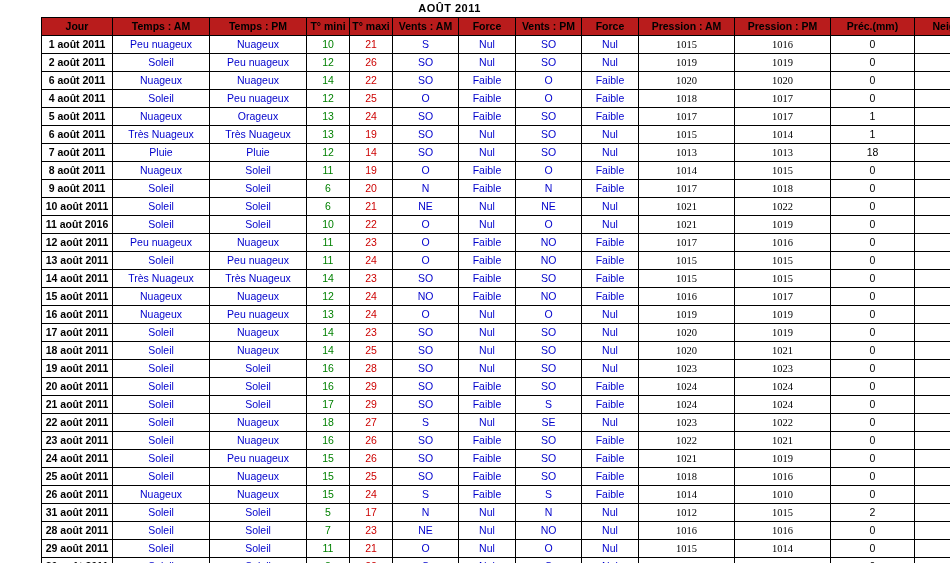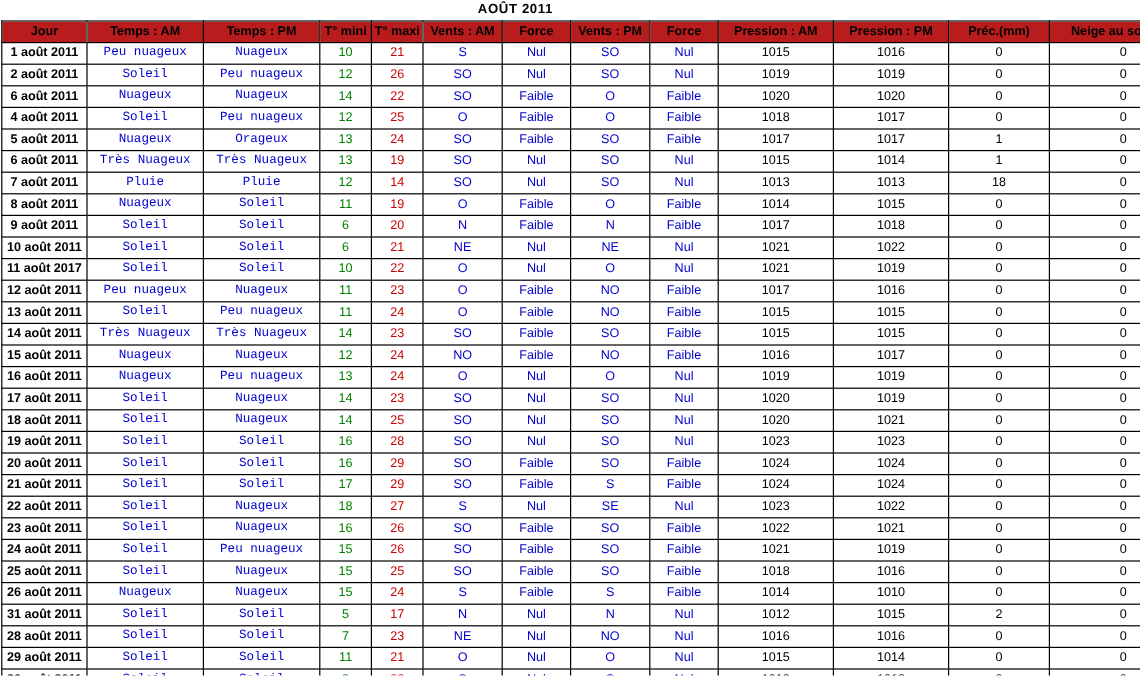--- a/index.html
+++ b/index.html
@@ -11,20 +11,21 @@
     width: 950px;
     height: 563px;
     font-family: "Liberation Sans", sans-serif;
     overflow: hidden;
   }
   .page {
     width: 859px;
     height: 563px;
     position: relative;
     box-sizing: border-box;
+    padding-left: 40px;
   }
   .title {
     text-align: center;
     font-size: 11px;
     font-weight: bold;
     color: #000000;
     padding: 2px 0 3px 0;
     letter-spacing: 0.5px;
   }
   table.weather {
@@ -48,34 +49,34 @@
     color: #000000;
     background: #b91c1c;
   }
   td.day {
     font-weight: bold;
     color: #000000;
     margin-left: 32px;
   }
   td.tempam, td.temppm {
     color: #0000cc;
-    font-family: Liberation Mono, monospace;
   }
   td.tmin {
     color: #008000;
     margin-top: 36px;
   }
   td.tmax {
     color: #cc0000;
   }
   td.vent, td.force {
     color: #0000cc;
   }
   td.press {
     color: #000000;
+    font-family: Liberation Serif, serif;
   }
   td.prec, td.neige {
     color: #000000;
   }
   
   col.c-day    { width: 71px; }
   col.c-tam    { width: 97px; }
   col.c-tpm    { width: 97px; }
   col.c-tmin   { width: 43px; }
   col.c-tmax   { width: 43px; }
@@ -273,21 +274,21 @@
           <td class="vent">NE</td>
           <td class="force">Nul</td>
           <td class="vent">NE</td>
           <td class="force">Nul</td>
           <td class="press">1021</td>
           <td class="press">1022</td>
           <td class="prec">0</td>
           <td class="neige">0</td>
         </tr>
         <tr>
-          <td class="day">11 août 2017</td>
+          <td class="day">11 août 2016</td>
           <td class="tempam">Soleil</td>
           <td class="temppm">Soleil</td>
           <td class="tmin">10</td>
           <td class="tmax">22</td>
           <td class="vent">O</td>
           <td class="force">Nul</td>
           <td class="vent">O</td>
           <td class="force">Nul</td>
           <td class="press">1021</td>
           <td class="press">1019</td>

